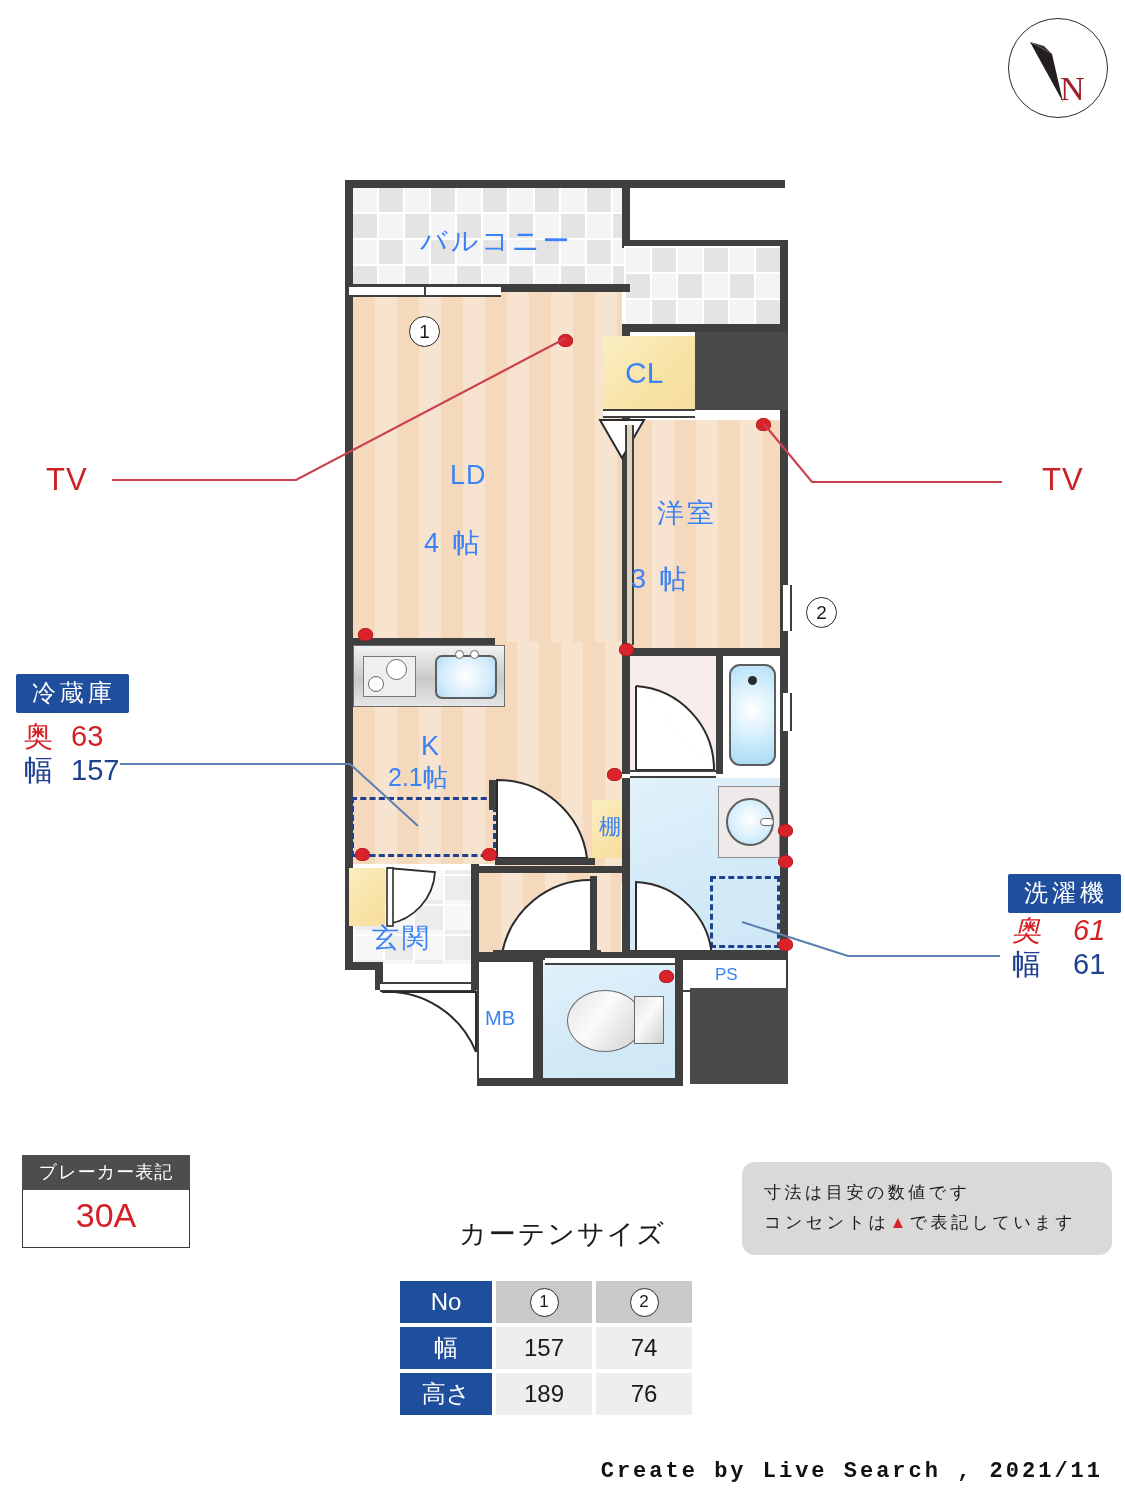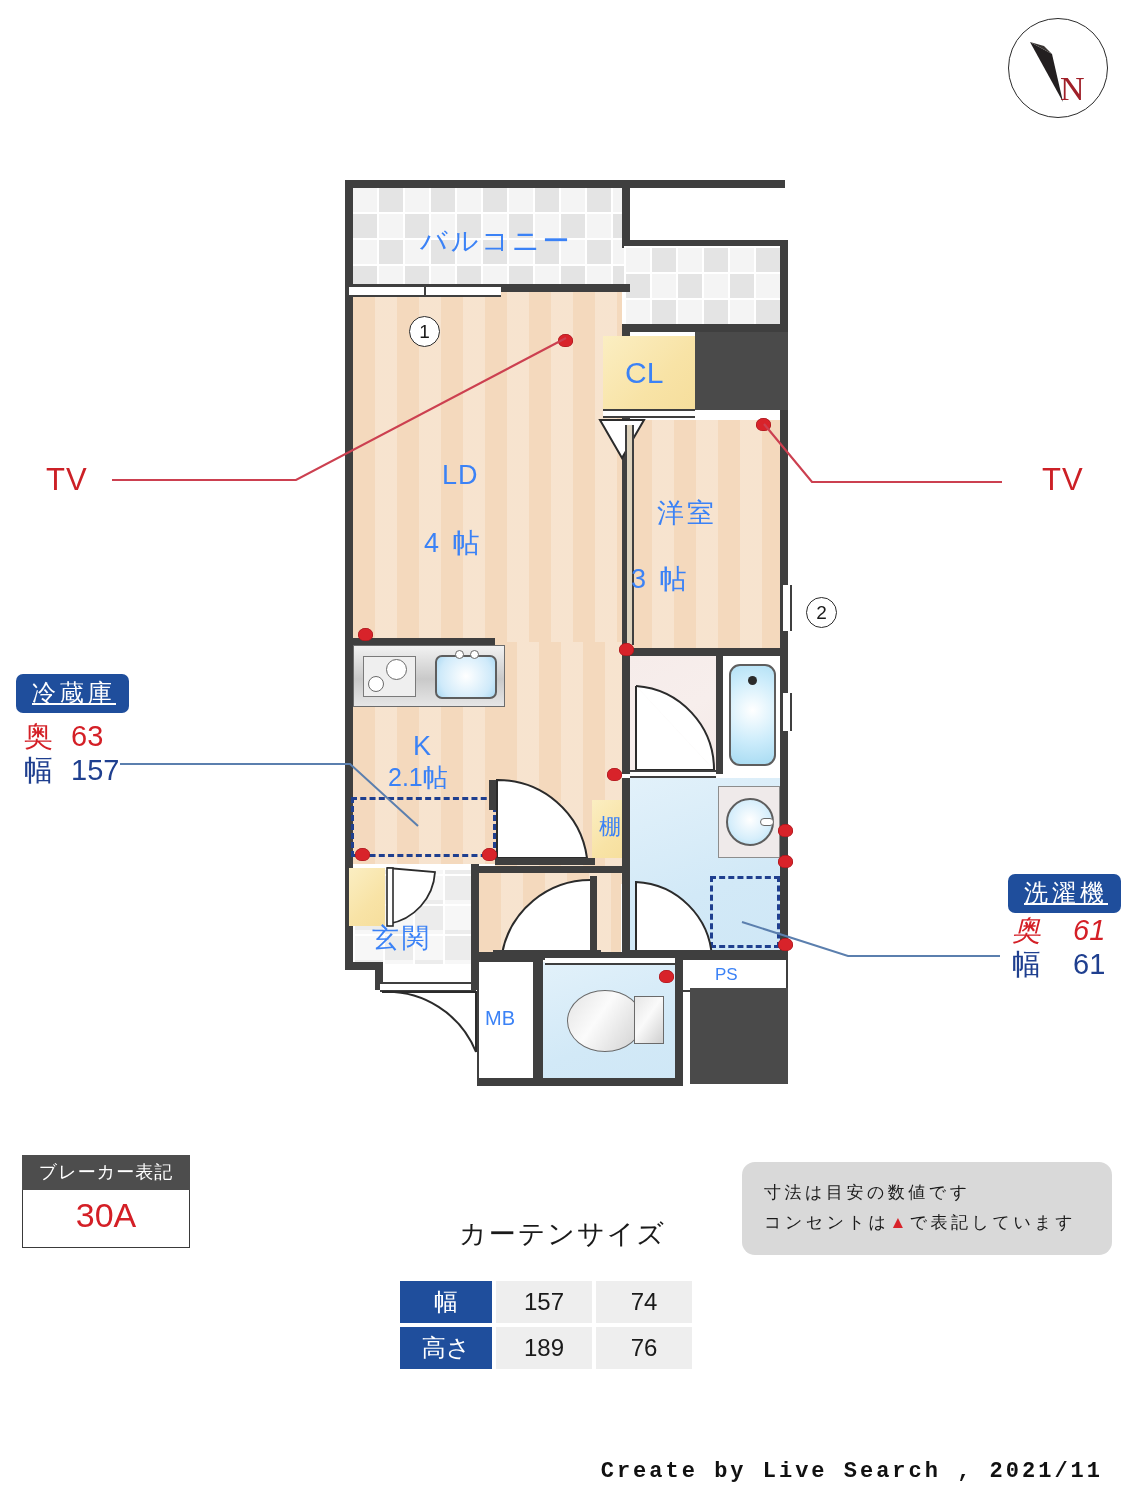--- a/index.html
+++ b/index.html
@@ -57,21 +57,21 @@
   .wet { background: linear-gradient(160deg,#e2f1fa 0%, #d2e9f7 60%, #cfe7f6 100%); }
   .wet2 { background: linear-gradient(150deg,#f6ecea 0%, #f7eeec 50%, #f4e9e6 100%); }
   .closet { background: linear-gradient(135deg,#fbeec2 0%, #f8e3a6 60%, #f6de9c 100%); }
   .white { background: #ffffff; }
 
   .lbl {
     color: #3b82f6;
     white-space: nowrap;
     line-height: 1;
   }
-  .lbl-room { font-size: 27px; letter-spacing: 1px; }
+  .lbl-room { font-size: 27px; letter-spacing: 1px; padding-left: 8px; }
   .lbl-jp   { font-size: 27px; letter-spacing: 3px; }
   .lbl-sm   { font-size: 20px; }
   .lbl-xs   { font-size: 17px; }
 
   
   .sash {
     background: #ffffff;
     border-top: 2px solid #3f3f3f;
     border-bottom: 2px solid #3f3f3f;
   }
@@ -103,27 +103,26 @@
   
   .dashbox {
     border: 3px dashed #1f3f8f;
     background: rgba(255,255,255,0.02);
   }
 
   
   .chip {
     background: #1f4e9c;
     color: #ffffff;
-    border-radius: 7px;
+    border-radius: 2px;
     font-size: 24px;
     letter-spacing: 4px;
     padding: 7px 13px 8px 16px;
     display: inline-block;
     line-height: 1;
-    text-decoration: underline;
   }
   .dim-row { font-size: 29px; line-height: 1.18; white-space: nowrap; }
   .dim-oku { color: #d41f26; }
   .dim-haba { color: #1f3f8f; }
 
   
   #breaker { left: 22px; top: 1155px; width: 168px; }
   #breaker .hd {
     background: #4d4d4d; color:#fff; font-size: 18px; letter-spacing: 1px;
     text-align: center; padding: 5px 0 6px;
@@ -380,20 +379,33 @@
   <div>
     <span>コンセントは</span><span class="redtri">▲</span><span>で表記しています</span>
   </div>
 </div>
 
 <div class="abs" id="curtain-title">
   <span>カーテンサイズ</span>
 </div>
 <table class="abs" id="curtain-table">
   <tbody>
+      <tr>
+    <td class="hd">No</td>
+    <td class="no">
+      <div class="circnum">
+        <span>1</span>
+      </div>
+    </td>
+    <td class="no">
+      <div class="circnum">
+        <span>2</span>
+      </div>
+    </td>
+  </tr>
   <tr>
     <td class="hd">幅</td>
     <td class="val">157</td>
     <td class="val">74</td>
   </tr>
   <tr>
     <td class="hd">高さ</td>
     <td class="val">189</td>
     <td class="val">76</td>
   </tr>

